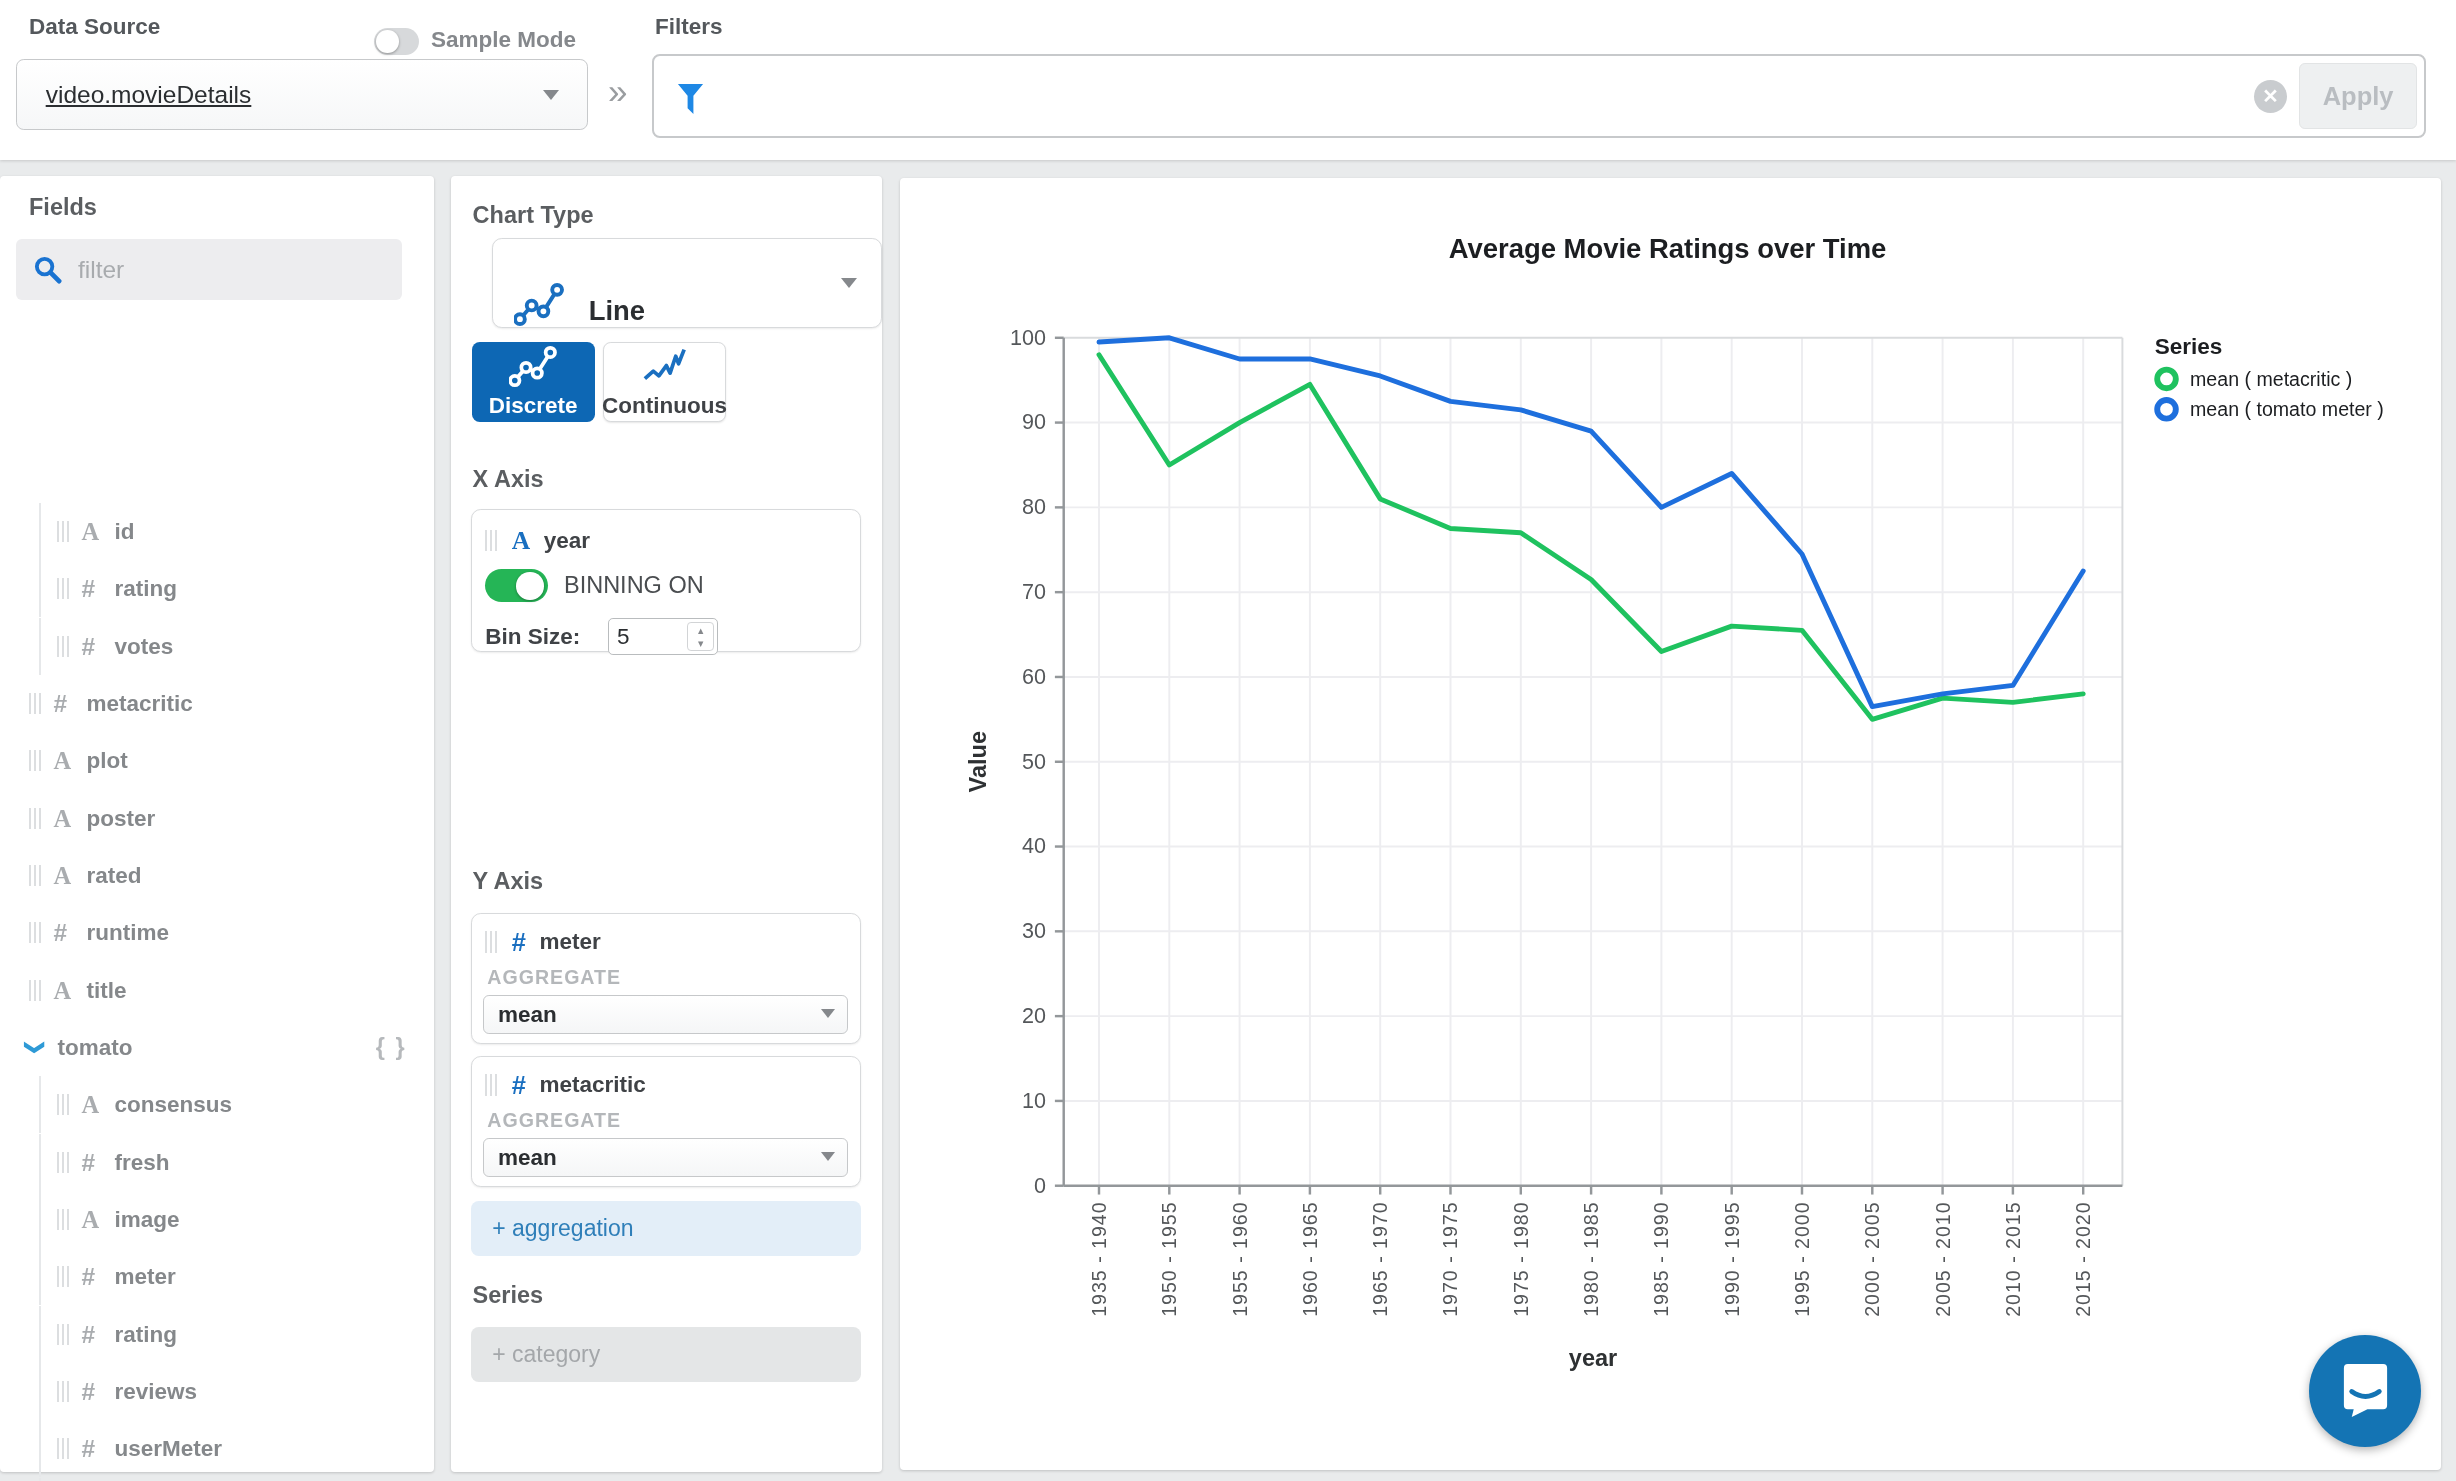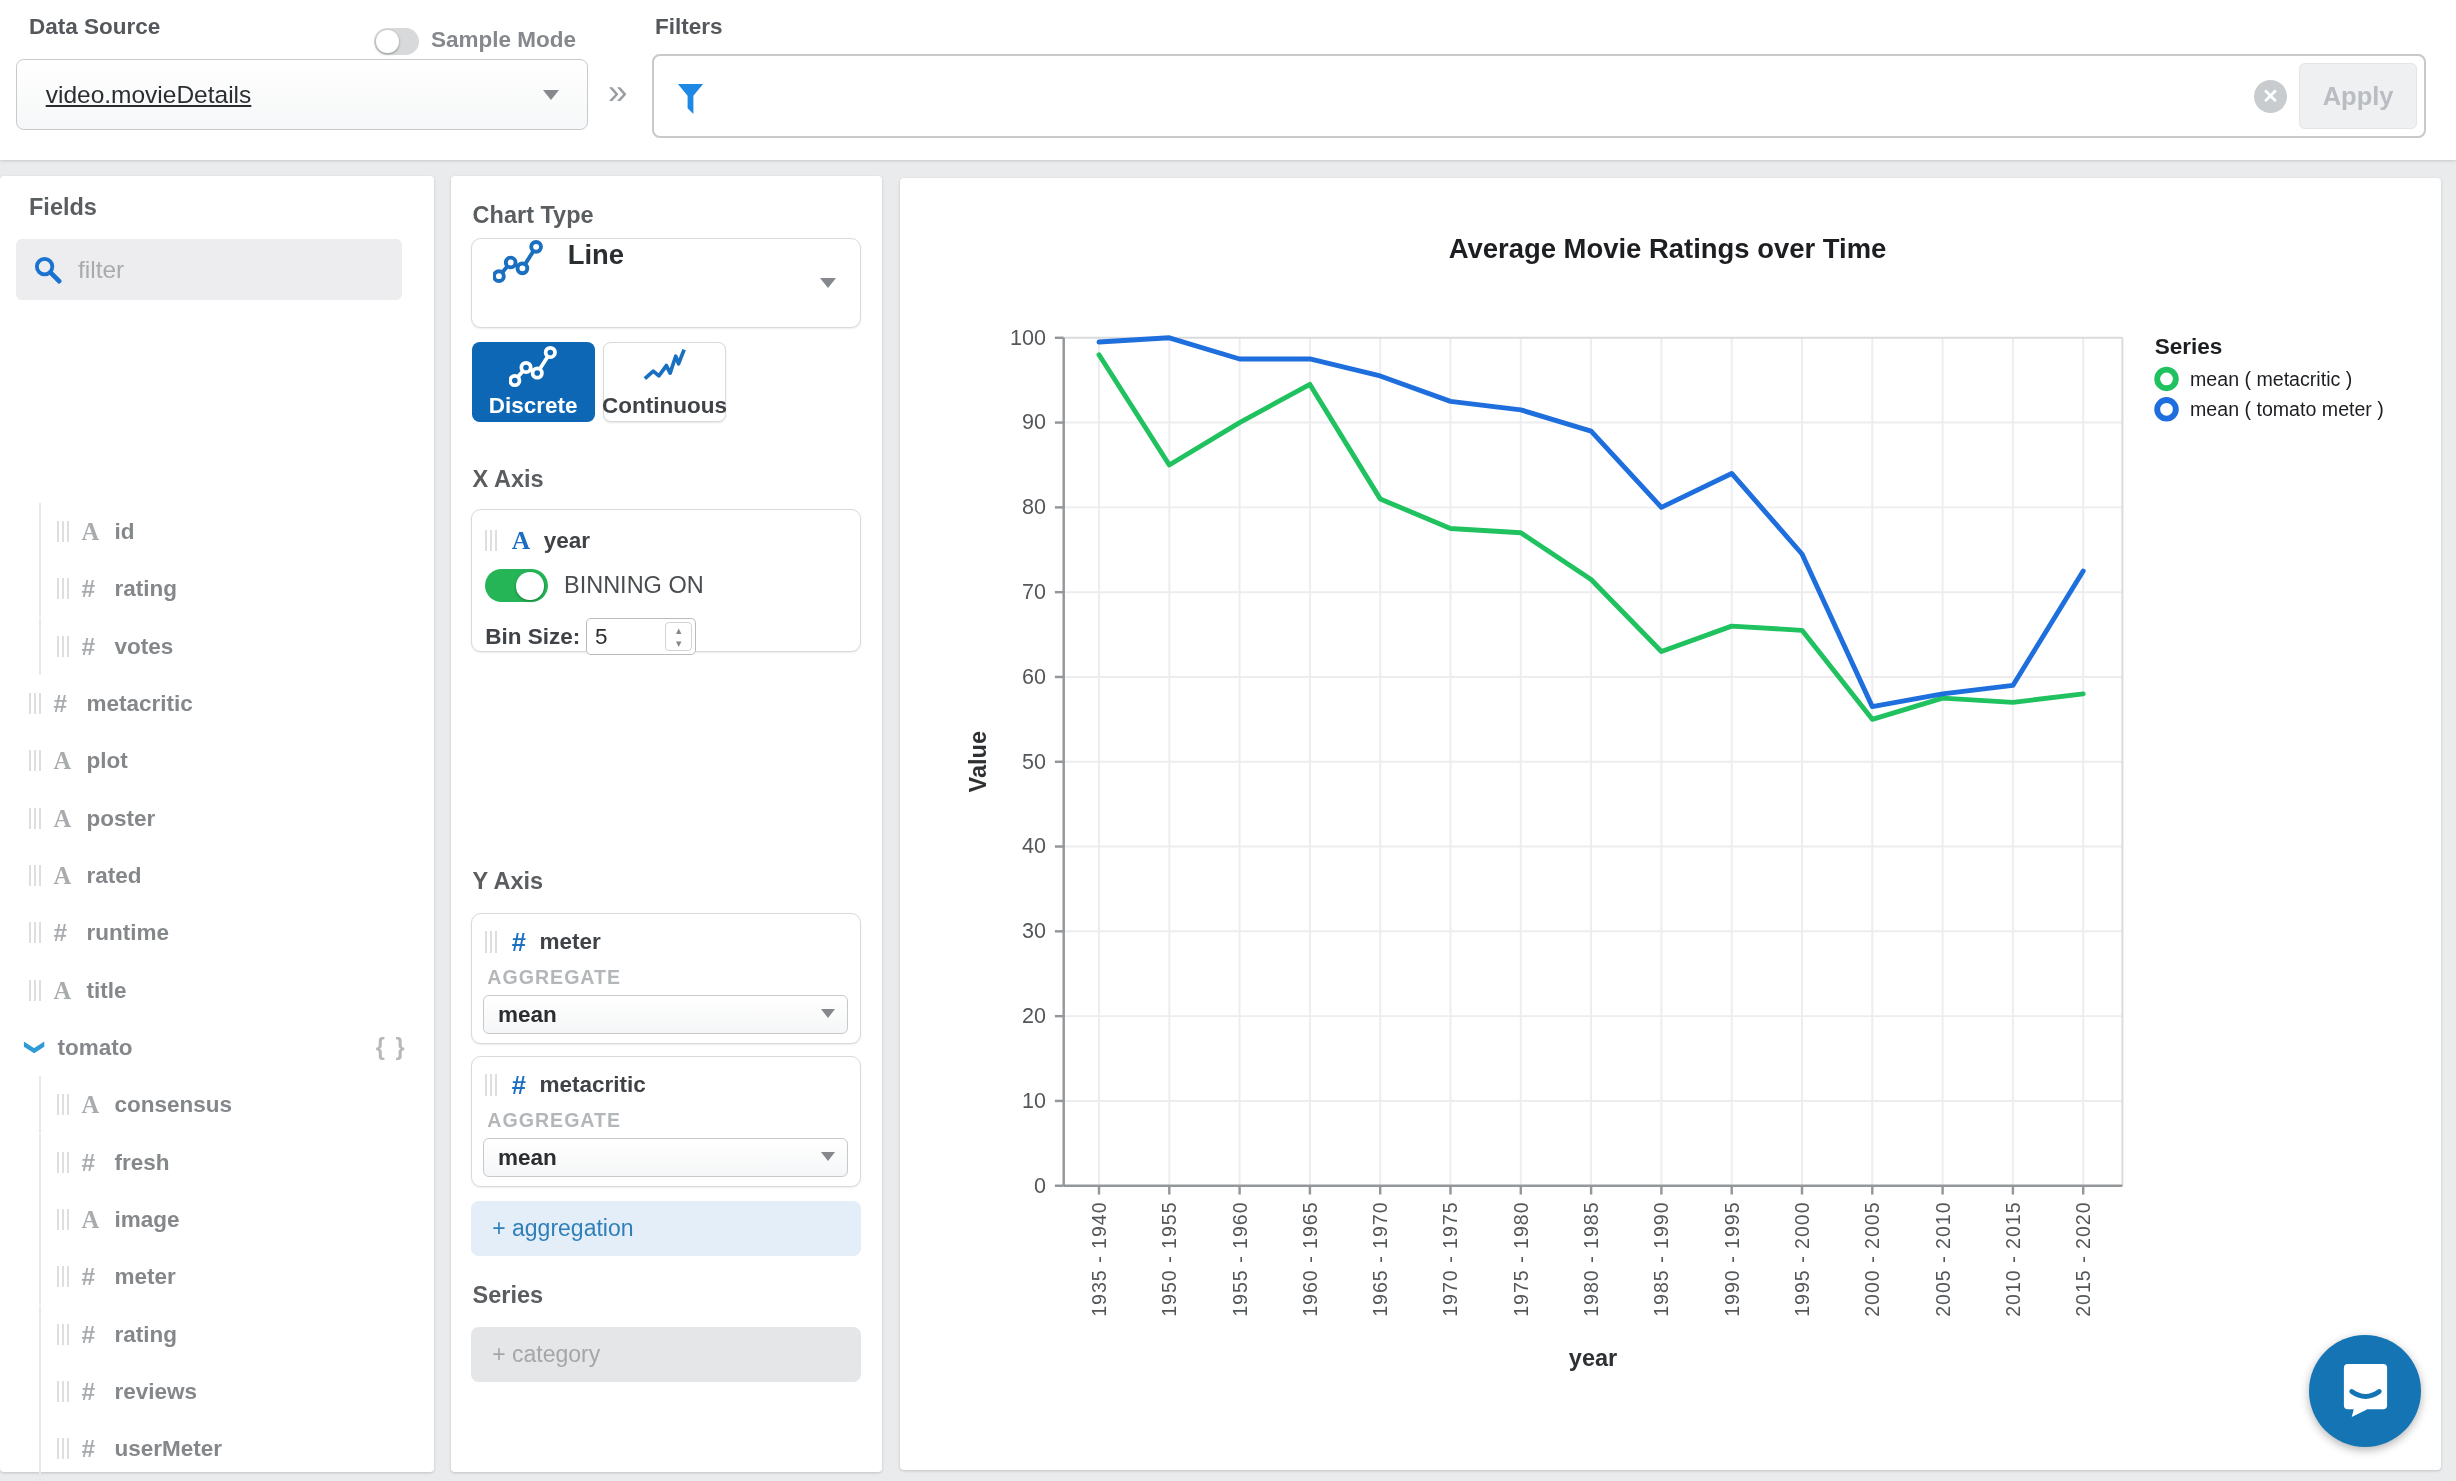--- a/index.html
+++ b/index.html
@@ -50,21 +50,21 @@
   .frow.root{padding-left:29px;}
   .frow.child{padding-left:57px;}
   .frow.child::before{content:"";position:absolute;left:39px;top:0;bottom:0;width:2px;background:#e6e8ea;}
   .frow.group{padding-left:27.4px;}
   .frow .chev{color:#2e9ad6;font-size:19.6px;font-weight:bold;display:inline-block;transform:rotate(90deg);margin-right:13.7px;}
   .frow .braces{position:absolute;right:27.4px;color:#b6b9bc;font-size:23.5px;font-weight:bold;letter-spacing:2px;cursor:pointer;}
 
   
   #builder .sec-head{position:absolute;left:21.6px;}
   .bcard{position:absolute;left:19.6px;width:390px;background:#fff;border:1px solid #d8dadc;border-radius:9.8px;box-shadow:0 1px 2px rgba(0,0,0,.08);box-sizing:border-box;}
-  .ct-select{top:62px;height:90px;display:flex;align-items:flex-start;cursor:pointer;}
+  .ct-select{top:62px;height:90px;display:flex;align-items:flex-end;cursor:pointer;margin-left:21px;}
   .ct-select svg{margin-left:21.6px;}
   .ct-select .val{margin-left:23.5px;font-size:27.4px;font-weight:bold;color:#2b2e31;}
   .ct-select .caret{position:absolute;right:23.5px;top:39px;}
   .seg-btn{position:absolute;width:123px;height:80px;border-radius:7.8px;box-sizing:border-box;display:flex;flex-direction:column;align-items:center;justify-content:center;cursor:pointer;}
   #btn-discrete{left:20.6px;top:166px;background:#0d67b4;}
   #btn-discrete .seg-label{color:#fff;}
   #btn-continuous{left:152px;top:166px;background:#fff;border:1px solid #d8dadc;box-shadow:0 1px 2px rgba(0,0,0,.1);}
   #btn-continuous .seg-label{color:#3f4246;}
   .seg-label{font-size:22.5px;font-weight:bold;margin-top:5.9px;}
   .axis-row{display:flex;align-items:center;}
@@ -72,21 +72,21 @@
   .axis-row .ficon{font-size:25.5px;font-weight:bold;color:#1a6fc0;margin-right:13.7px;}
   .axis-row .ficon.str{font-family:"Liberation Serif",serif;}
   .axis-row .fname{font-size:22.5px;font-weight:bold;color:#3f4246;}
   .agg-label{font-size:19.6px;font-weight:bold;color:#b4b7ba;letter-spacing:1px;}
   .mini-select{height:37px;border:1px solid #c6c8ca;border-radius:5.9px;background:linear-gradient(#fff,#f5f6f7);
     display:flex;align-items:center;position:relative;cursor:pointer;}
   .mini-select .val{margin-left:13.7px;font-size:22.5px;font-weight:bold;color:#2b2e31;}
   .mini-select .caret{position:absolute;right:11.8px;top:12.7px;border-left-width:7.8px;border-right-width:7.8px;border-top-width:9.8px;}
   .toggle.green{background:#25b556;}
   .binrow{display:flex;align-items:center;}
-  .binrow .blabel{font-size:22.5px;font-weight:bold;color:#3f4246;margin-right:6px;}
+  .binrow .blabel{font-size:22.5px;font-weight:bold;color:#3f4246;margin-right:28px;}
   .num-input{width:110px;height:37px;border:1px solid #b9bcbe;border-radius:4.9px;background:#fff;position:relative;box-sizing:border-box;}
   .num-input .nval{position:absolute;left:7.8px;top:4.9px;font-size:22.5px;color:#2b2e31;}
   .spinner{position:absolute;right:2.9px;top:2.9px;bottom:2.9px;width:25.5px;border:1px solid #d2d4d6;border-radius:3.9px;
     display:flex;flex-direction:column;align-items:center;justify-content:center;font-size:10.8px;color:#85888c;line-height:12.7px;cursor:pointer;}
   .wide-btn{position:absolute;left:19.6px;width:390px;height:55px;border-radius:7.8px;display:flex;align-items:center;box-sizing:border-box;cursor:pointer;}
   .wide-btn .txt{margin-left:21.6px;font-size:23px;}
   #add-agg{background:#e3eef8;}
   #add-agg .txt{color:#2f7fb9;}
   #add-cat{background:#e4e6e7;}
   #add-cat .txt{color:#a4a7aa;}

